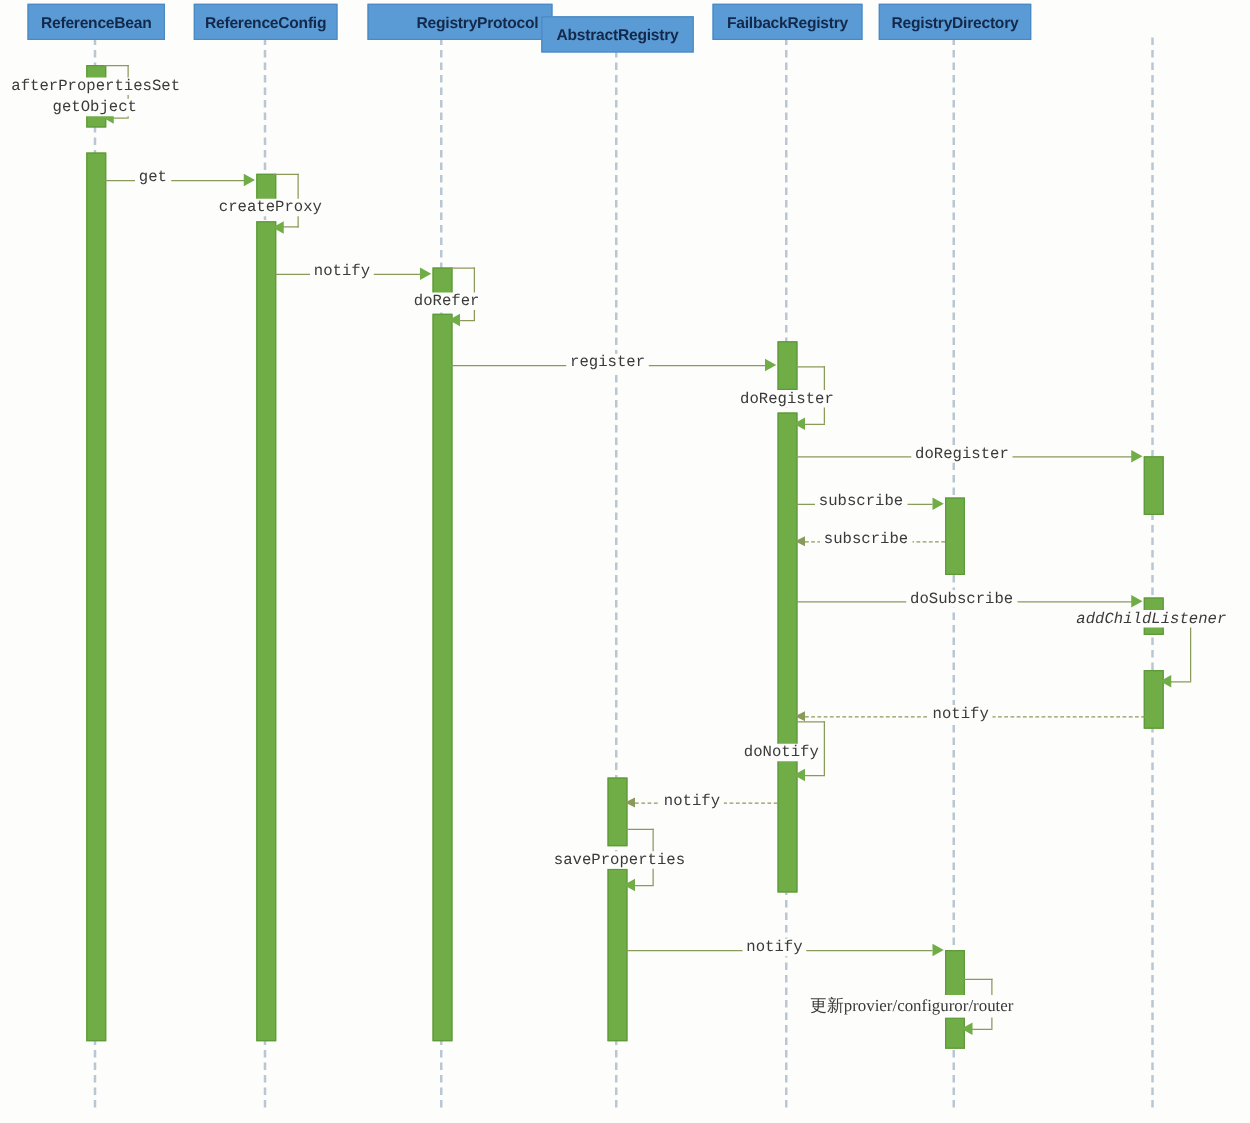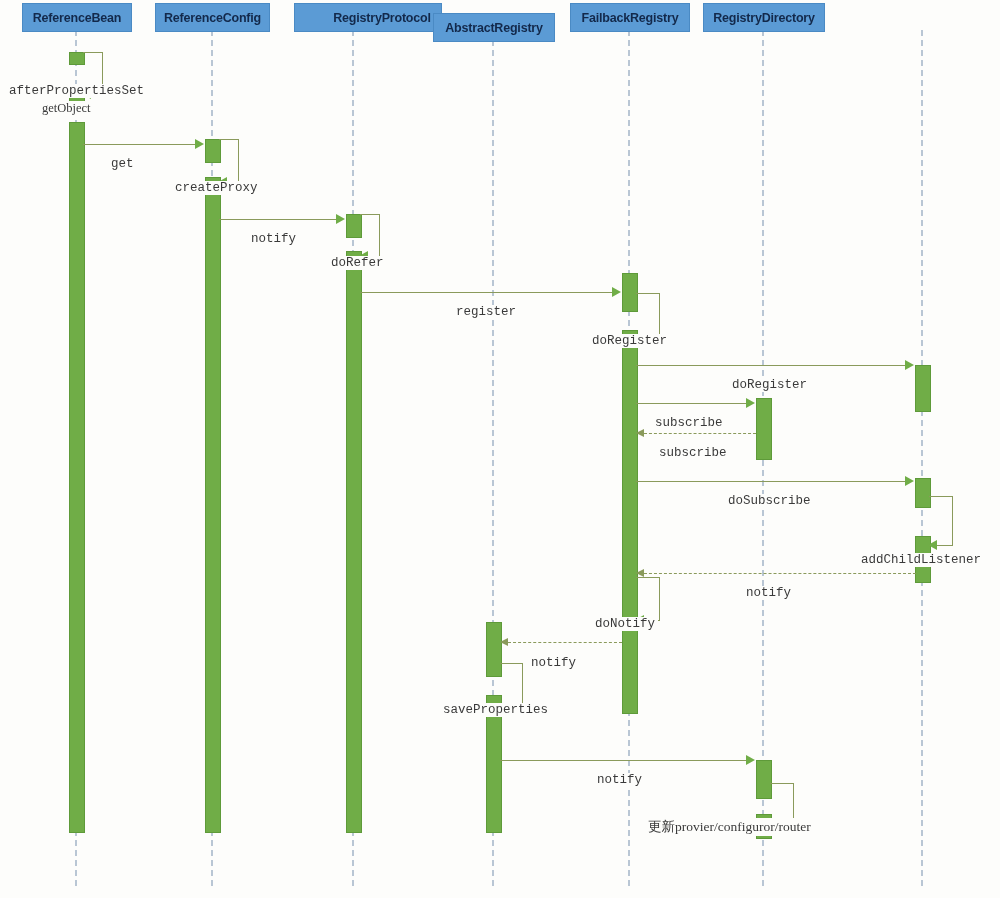--- a/index.html
+++ b/index.html
@@ -17,21 +17,21 @@
   .msg.ret{border-top:1px dashed #8a9a5b;}
   .arrowR{position:absolute;width:0;height:0;
     border-top:5px solid transparent;border-bottom:5px solid transparent;
     border-left:9px solid #70ad47;}
   .arrowL{position:absolute;width:0;height:0;
     border-top:5px solid transparent;border-bottom:5px solid transparent;
     border-right:9px solid #70ad47;}
   .arrowL.open{border-right-color:#8a9a5b;border-top-width:4px;border-bottom-width:4px;
     border-right-width:8px;background:transparent;}
   .label{position:absolute;font-family:"Liberation Mono","DejaVu Sans Mono",monospace;
-    font-size:12.5px;color:#3a3a3a;white-space:nowrap;background:#fdfdfb;padding:0 3px;margin-top:22px;}
+    font-size:12.5px;color:#3a3a3a;white-space:nowrap;background:#fdfdfb;padding:0 3px;}
   .label.cn{font-family:"Liberation Serif",serif;font-size:13.5px;}
 
   
   .self-h{position:absolute;height:0;border-top:1px solid #8a9a5b;}
   .self-v{position:absolute;width:0;border-left:1px solid #8a9a5b;}
 </style>
 </head>
 <body>
 
 <div id="diagram">
@@ -65,21 +65,21 @@
 
   <div class="act" style="left:69px; top:52px;  width:14px; height:11px;"></div>
   <div class="act" style="left:69px; top:89px;  width:14px; height:11px;"></div>
   <div class="act" style="left:69px; top:122px; width:14px; height:709px;"></div>
 
   <div class="self-h" style="left:83px; top:52px; width:20px;"></div>
   <div class="self-v" style="left:102px; top:52px; height:42px;"></div>
   <div class="self-h" style="left:83px; top:94px; width:20px;"></div>
   <div class="arrowL" style="left:82px; top:89px;"></div>
   <div class="label" style="left:6px; top:62px;">afterPropertiesSet</div>
-  <div class="label" style="left:39px; top:79px;font-family:Liberation Serif, serif;">getObject</div>
+  <div class="label" style="left:39px; top:79px;">getObject</div>
 
   <div class="act" style="left:205px; top:139px; width:14px; height:22px;"></div>
   <div class="act" style="left:205px; top:177px; width:14px; height:654px;"></div>
 
   <div class="msg" style="left:83px; top:144px; width:113px;"></div>
   <div class="arrowR" style="left:195px; top:139px;"></div>
   <div class="label" style="left:108px; top:135px;">get</div>
 
   <div class="self-h" style="left:219px; top:139px; width:20px;"></div>
   <div class="self-v" style="left:238px; top:139px; height:43px;"></div>
@@ -134,21 +134,21 @@
   <div class="label" style="left:656px; top:424px;">subscribe</div>
 
   <div class="msg" style="left:636px; top:481px; width:270px;"></div>
   <div class="arrowR" style="left:905px; top:476px;"></div>
   <div class="label" style="left:725px; top:472px;">doSubscribe</div>
 
   <div class="self-h" style="left:929px; top:496px; width:24px;"></div>
   <div class="self-v" style="left:952px; top:496px; height:49px;"></div>
   <div class="self-h" style="left:929px; top:545px; width:24px;"></div>
   <div class="arrowL" style="left:928px; top:540px;"></div>
-  <div class="label" style="left:858px; top:531px;">addChildListener</div>
+  <div class="label" style="left:858px; top:488px;font-style:italic;">addChildListener</div>
 
   <div class="msg ret" style="left:644px; top:573px; width:272px;"></div>
   <div class="arrowL open" style="left:636px; top:569px;"></div>
   <div class="label" style="left:743px; top:564px;">notify</div>
 
   <div class="self-h" style="left:636px; top:577px; width:24px;"></div>
   <div class="self-v" style="left:659px; top:577px; height:43px;"></div>
   <div class="self-h" style="left:636px; top:620px; width:24px;"></div>
   <div class="arrowL" style="left:635px; top:615px;"></div>
   <div class="label" style="left:592px; top:595px;">doNotify</div>

